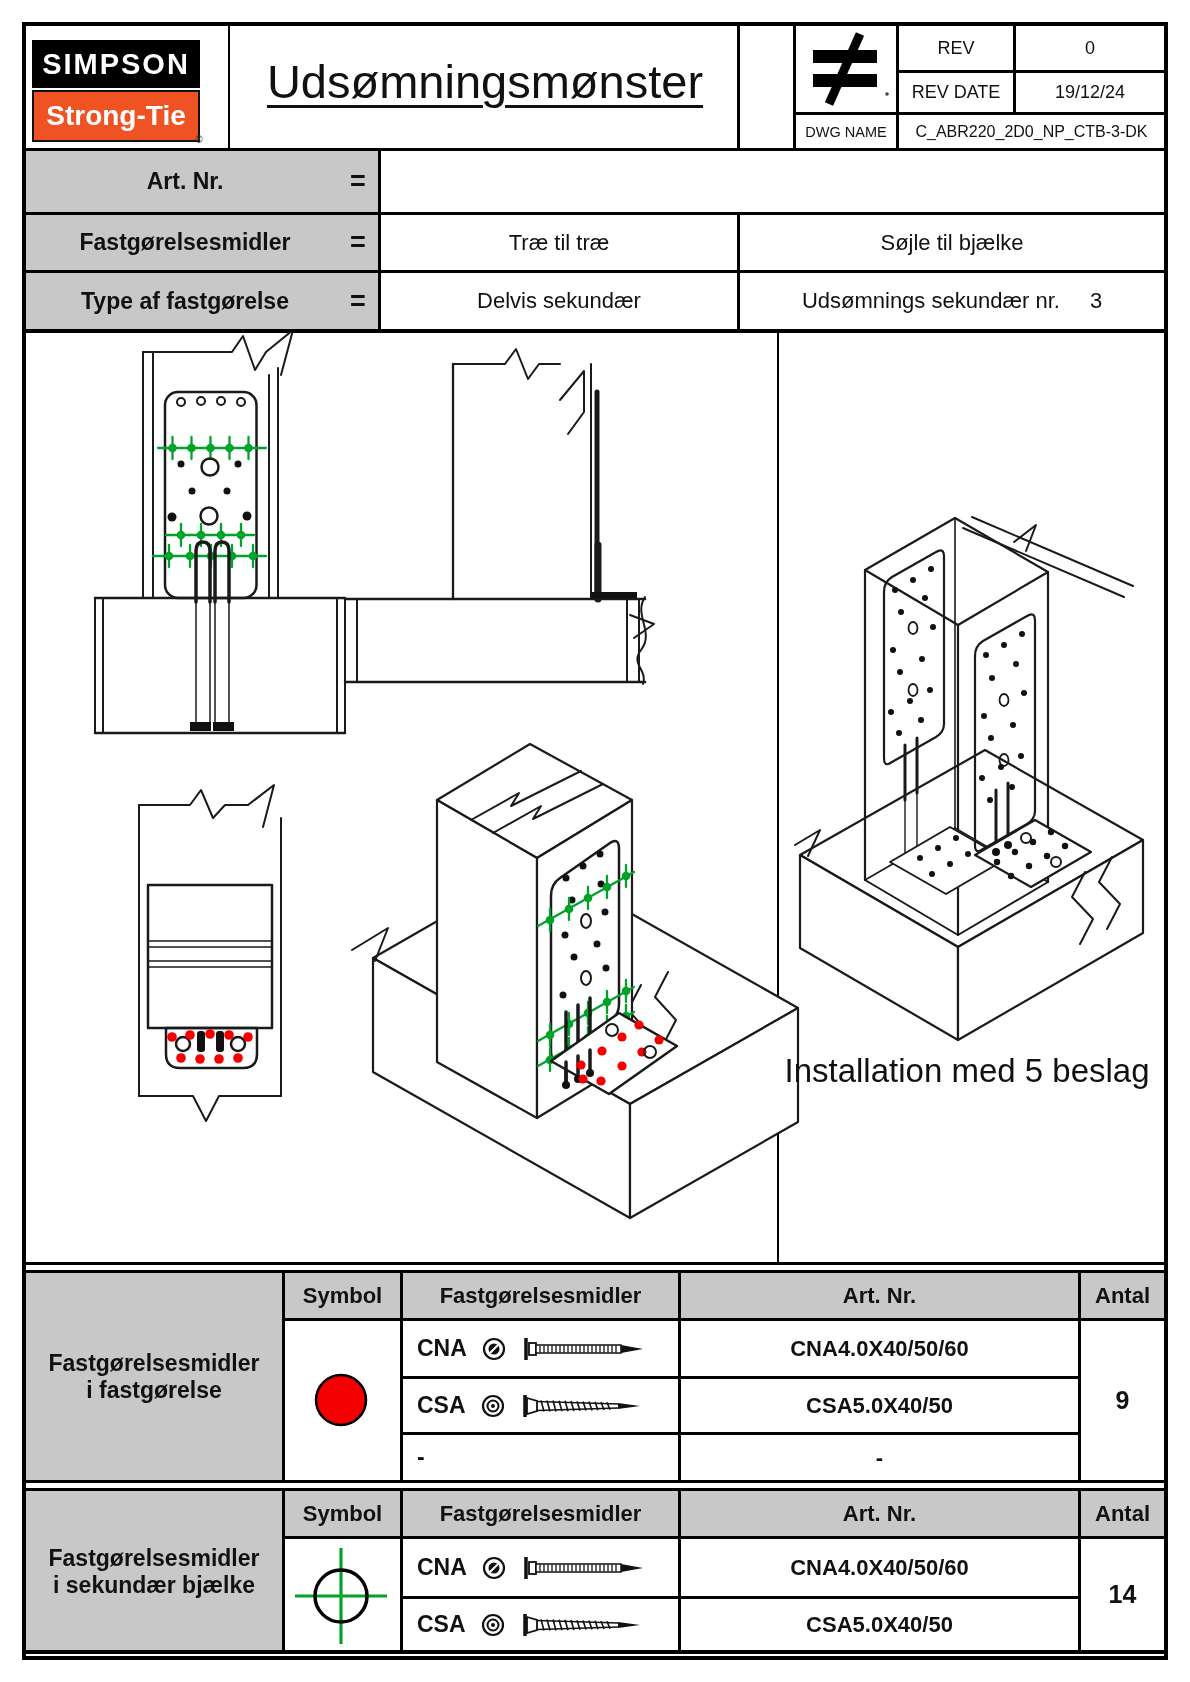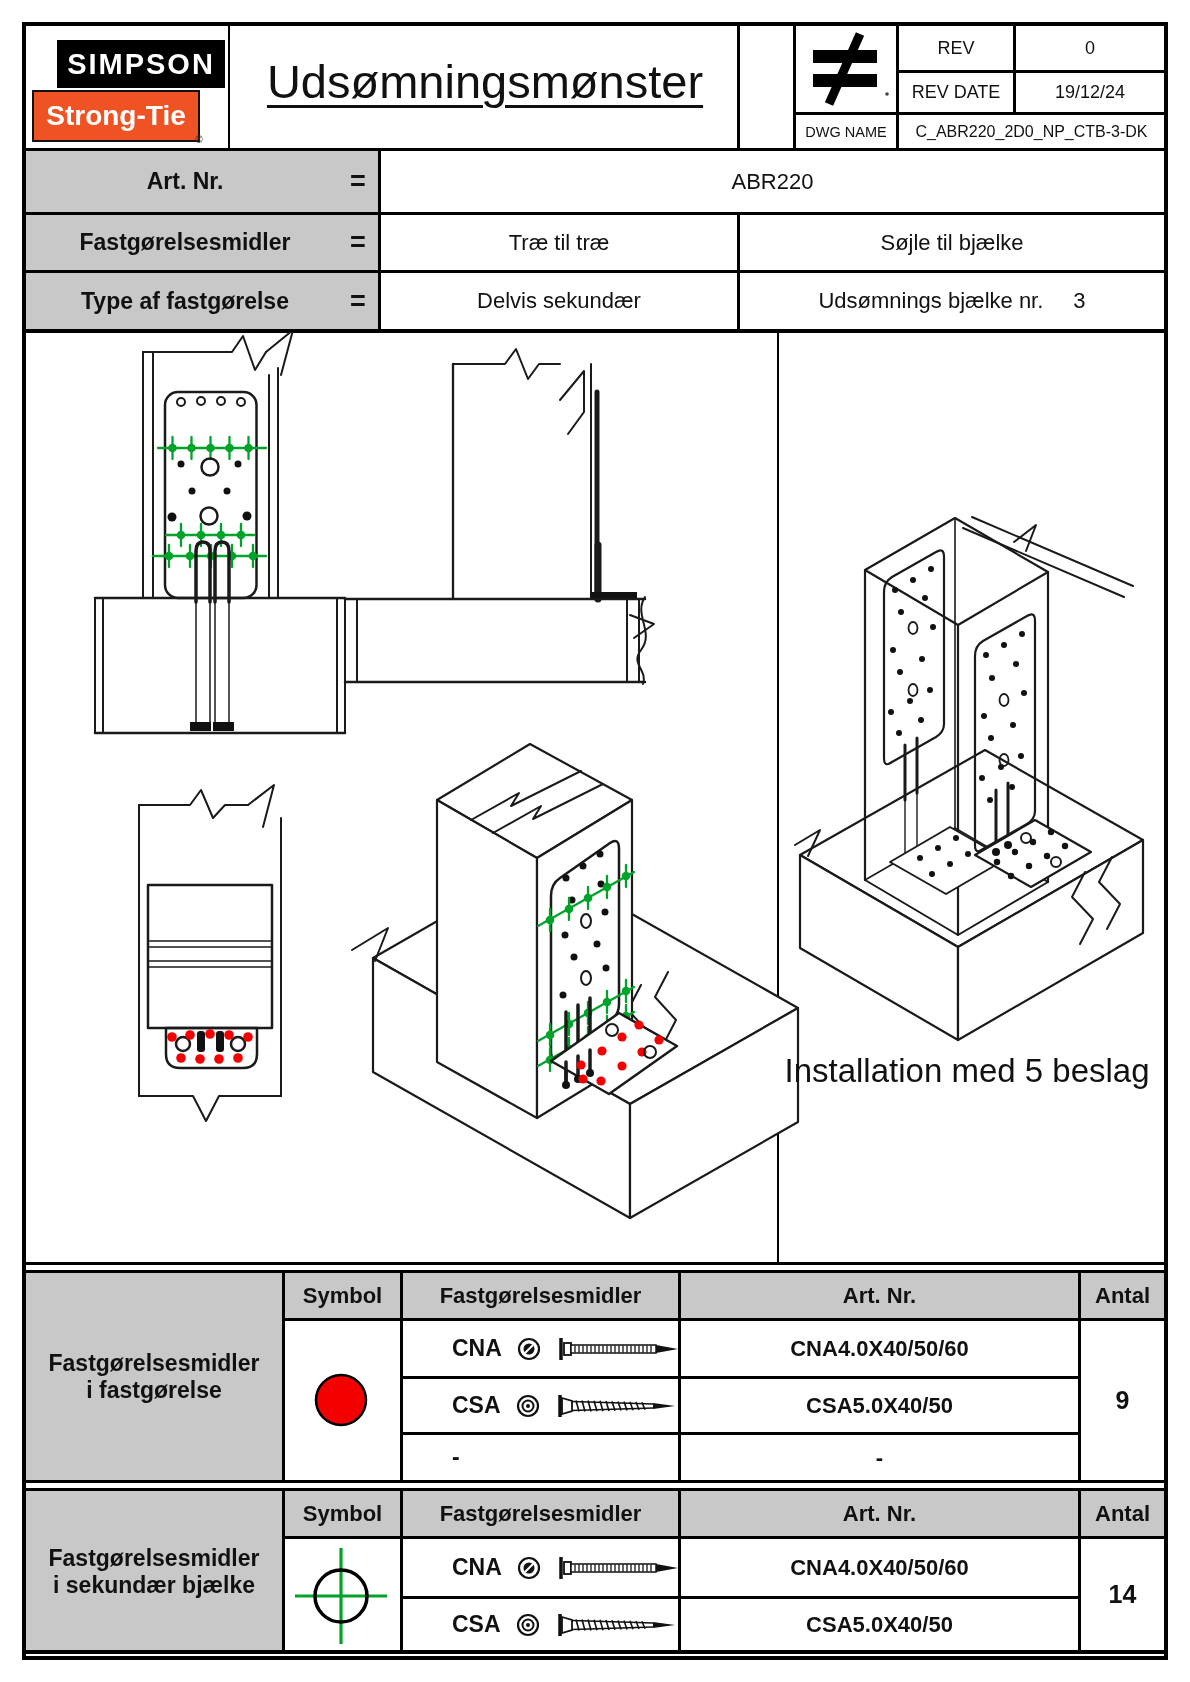--- a/index.html
+++ b/index.html
@@ -15,25 +15,25 @@
   .t{position:absolute;display:flex;align-items:center;justify-content:center;text-align:center;}
   .lbl{font-weight:bold;font-size:23px;}
   .eq{font-weight:bold;font-size:27px;}
   .val{font-size:22px;}
   .hdr{font-weight:bold;font-size:22px;}
   .code{font-weight:bold;font-size:23px;}
   .art{font-weight:bold;font-size:22px;}
   .qty{font-weight:bold;font-size:25px;}
   .cap{font-size:33px;color:#111;}
   .title{font-size:47px;text-decoration:underline;text-underline-offset:7px;text-decoration-thickness:3px;}
-  .logoS{background:#000;color:#fff;font-weight:bold;font-size:29px;letter-spacing:2px;margin-left:25px;}
+  .logoS{background:#000;color:#fff;font-weight:bold;font-size:29px;letter-spacing:2px;}
   .logoT{background:var(--orange);color:#fff;font-weight:bold;font-size:28px;border:2px solid #111;box-sizing:border-box;}
   .small{font-size:18px;}
   .dwg{font-size:16px;}
-  .fcell{position:absolute;display:flex;align-items:center;justify-content:flex-start;gap:14px;padding-left:14px;box-sizing:border-box;margin-left:35px;}
+  .fcell{position:absolute;display:flex;align-items:center;justify-content:flex-start;gap:14px;padding-left:14px;box-sizing:border-box;}
   svg{display:block;}
   .twoline{flex-direction:column;line-height:27px;}
 </style>
 </head>
 <body>
 
 <div class="sheet">
 
   <div class="abs frame"></div>
 
@@ -72,32 +72,31 @@
 
   <div class="abs grayc" style="left:26px;top:151px;width:352px;height:178px"></div>
   <div class="abs hl" style="left:22px;top:212px;width:1146px;height:3px"></div>
   <div class="abs hl" style="left:22px;top:270px;width:1146px;height:3px"></div>
   <div class="abs hl" style="left:22px;top:329px;width:1146px;height:4px"></div>
   <div class="abs vl" style="left:378px;top:151px;width:3px;height:178px"></div>
   <div class="abs vl" style="left:737px;top:215px;width:3px;height:114px"></div>
 
   <div class="t lbl" style="left:26px;top:151px;width:318px;height:61px">Art. Nr.</div>
   <div class="t eq" style="left:338px;top:151px;width:40px;height:61px">=</div>
-  <div class="t val" style="left:381px;top:151px;width:783px;height:61px">ABR220</div>
 
   <div class="t lbl" style="left:26px;top:215px;width:318px;height:55px">Fastgørelsesmidler</div>
   <div class="t eq" style="left:338px;top:215px;width:40px;height:55px">=</div>
   <div class="t val" style="left:381px;top:215px;width:356px;height:55px">Træ til træ</div>
   <div class="t val" style="left:740px;top:223px;width:424px;height:39px">Søjle til bjælke</div>
 
   <div class="t lbl" style="left:26px;top:273px;width:318px;height:56px">Type af fastgørelse</div>
   <div class="t eq" style="left:338px;top:273px;width:40px;height:56px">=</div>
   <div class="t val" style="left:381px;top:273px;width:356px;height:56px">Delvis sekundær</div>
   <div class="t val" style="left:740px;top:273px;width:424px;height:56px;gap:30px">
-    <span>Udsømnings bjælke nr.</span>
+    <span>Udsømnings sekundær nr.</span>
     <span>3</span>
   </div>
 
   <div class="abs vl" style="left:777px;top:333px;width:2px;height:929px"></div>
 
   <svg class="abs" style="left:26px;top:332px" width="1138" height="930" viewBox="26 332 1138 930" fill="none" stroke="#1a1a1a" stroke-width="2" stroke-linecap="round" stroke-linejoin="round">
     <defs>
       <g id="gt">
         <line y1="-11" y2="11" style="stroke:var(--green)" stroke-width="2.3"></line>
         <circle r="4.3" style="fill:var(--green)" stroke="none"></circle>

